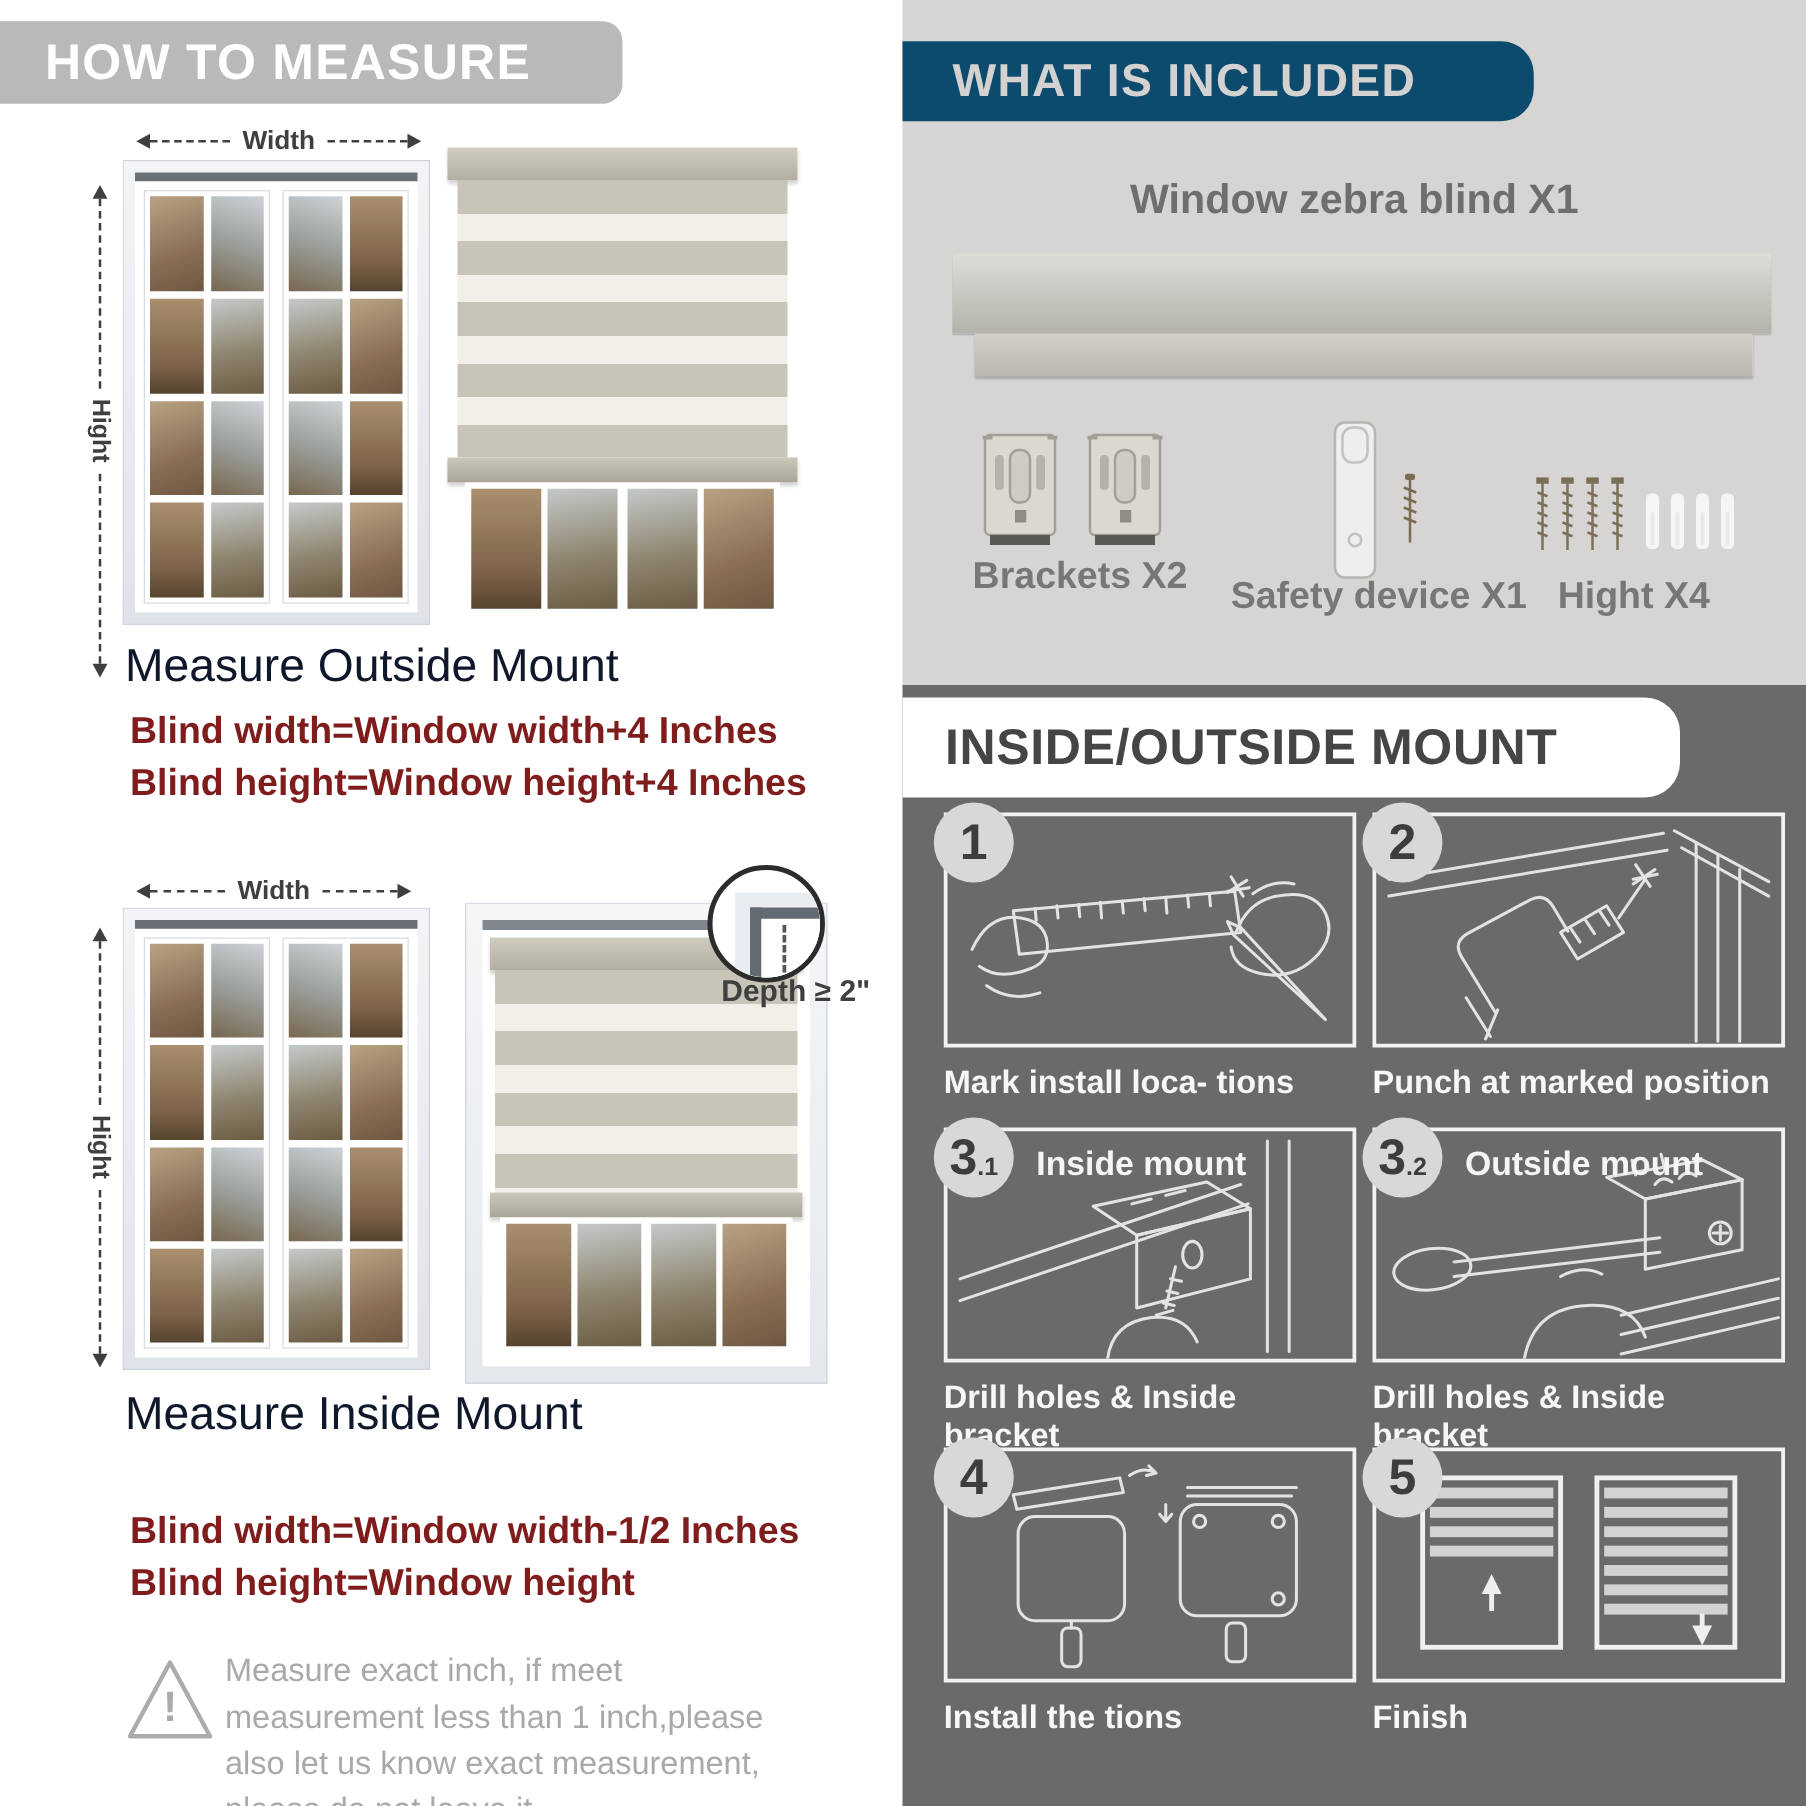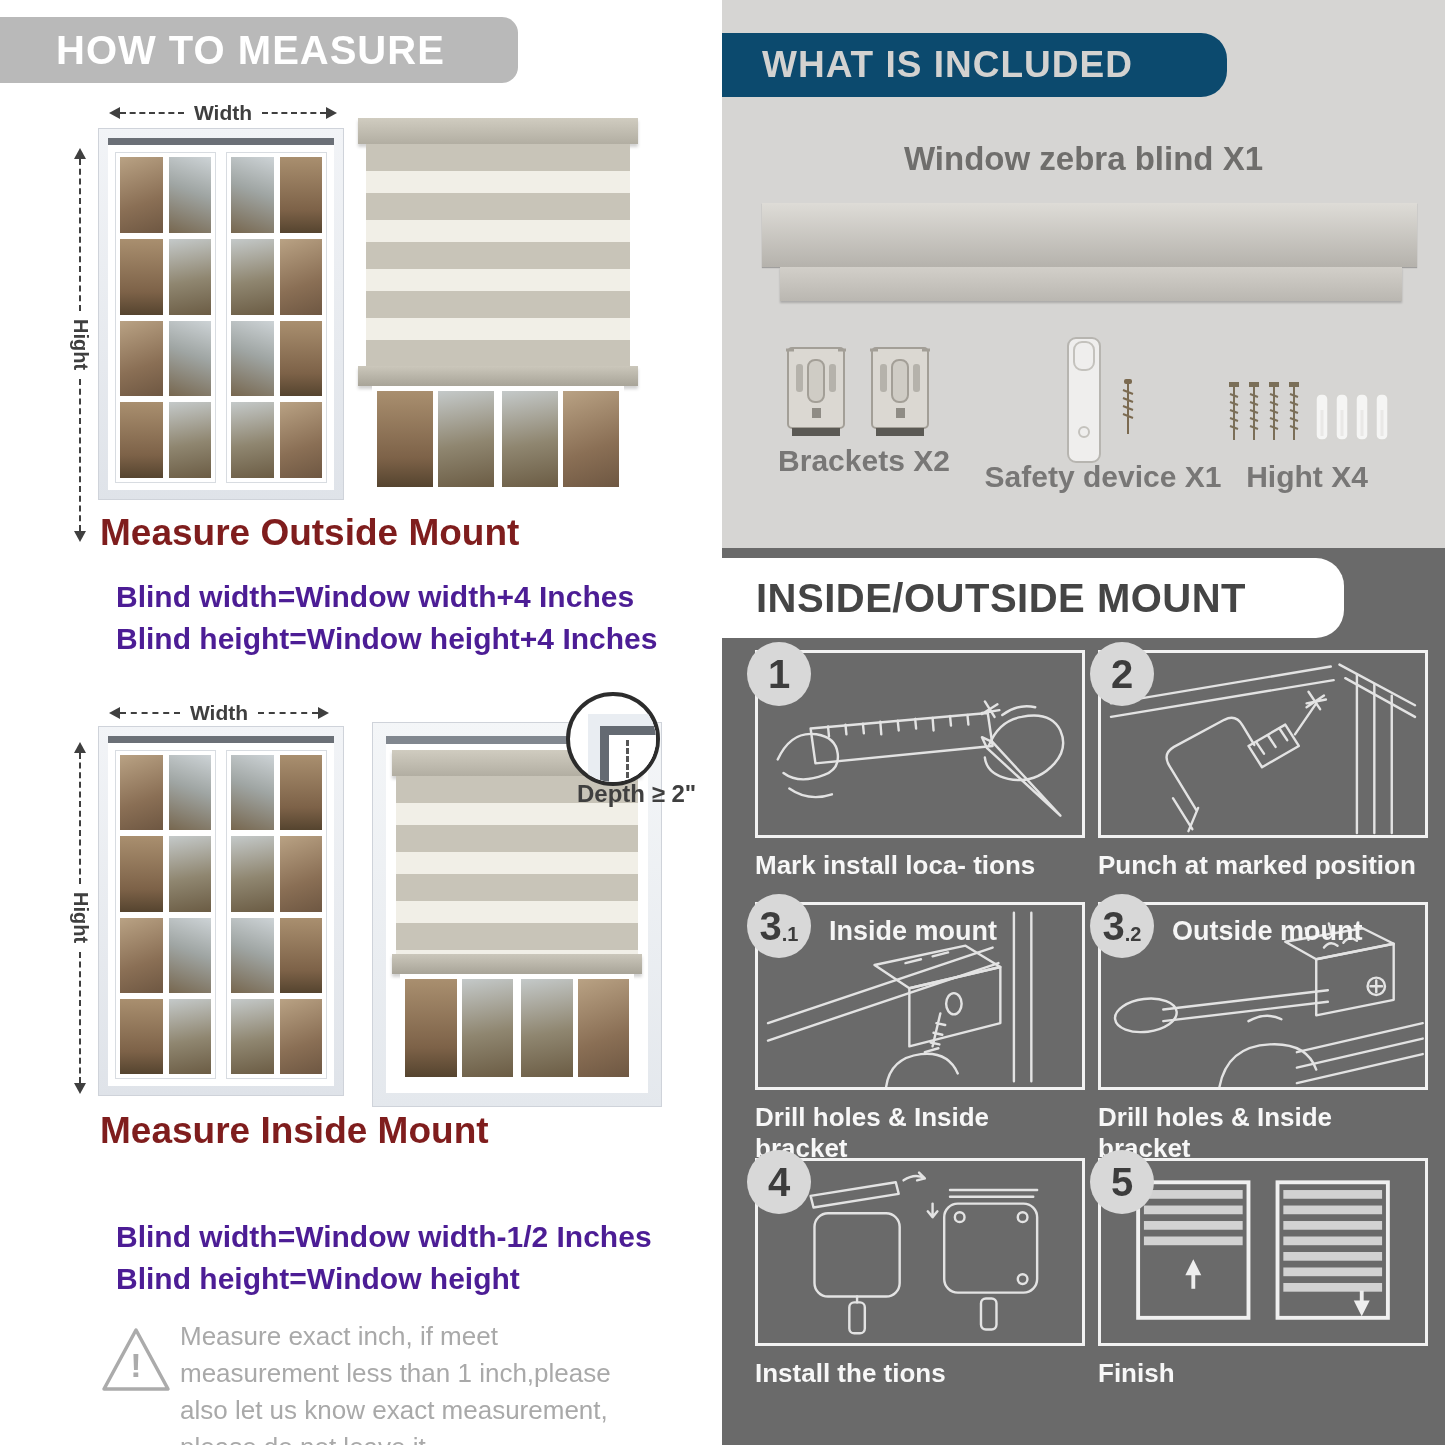--- a/index.html
+++ b/index.html
@@ -1,25 +1,25 @@
 <!DOCTYPE html>
 <html><head>
 <meta charset="utf-8">
 <style>
   html,body{margin:0;padding:0;background:#fff;}
   .page{position:relative;width:1445px;height:1445px;background:#fff;overflow:hidden;
         font-family:"Liberation Sans", sans-serif;}
 
   
   .banner-left{position:absolute;left:0;top:17px;width:462px;height:66px;background:#b9b9b9;
-    border-radius:0 16px 16px 0;display:flex;align-items:center;padding-left:56px;
+    border-radius:0 16px 16px 0;display:flex;align-items:center;padding-left:36px;
     color:#fff;font-size:40px;font-weight:bold;letter-spacing:1px;}
 
-  .fig-title{position:absolute;font-size:37px;font-weight:bold;color:#7f1d1d;margin:0;}
-  .formula{position:absolute;font-size:30px;font-weight:bold;color:#4c1d95;margin:16px;}
+  .fig-title{position:absolute;font-size:37px;font-weight:normal;color:#0f172a;margin:0;}
+  .formula{position:absolute;font-size:30px;font-weight:bold;color:#7f1d1d;margin:4px;}
 
   
   .h-dim{position:absolute;display:flex;align-items:center;height:18px;}
   .tri{width:0;height:0;border:6px solid transparent;flex:0 0 auto;}
   .tl{border-right:11px solid #3f3f3f;}
   .tr{border-left:11px solid #3f3f3f;}
   .tu{border-bottom:11px solid #3f3f3f;border-left:6px solid transparent;border-right:6px solid transparent;border-top:none;}
   .td{border-top:11px solid #3f3f3f;border-left:6px solid transparent;border-right:6px solid transparent;border-bottom:none;}
   .dash{flex:1;border-top:2px dashed #3f3f3f;height:0;}
   .dlabel{padding:0 10px;font-size:21px;font-weight:bold;color:#3f3f3f;}

